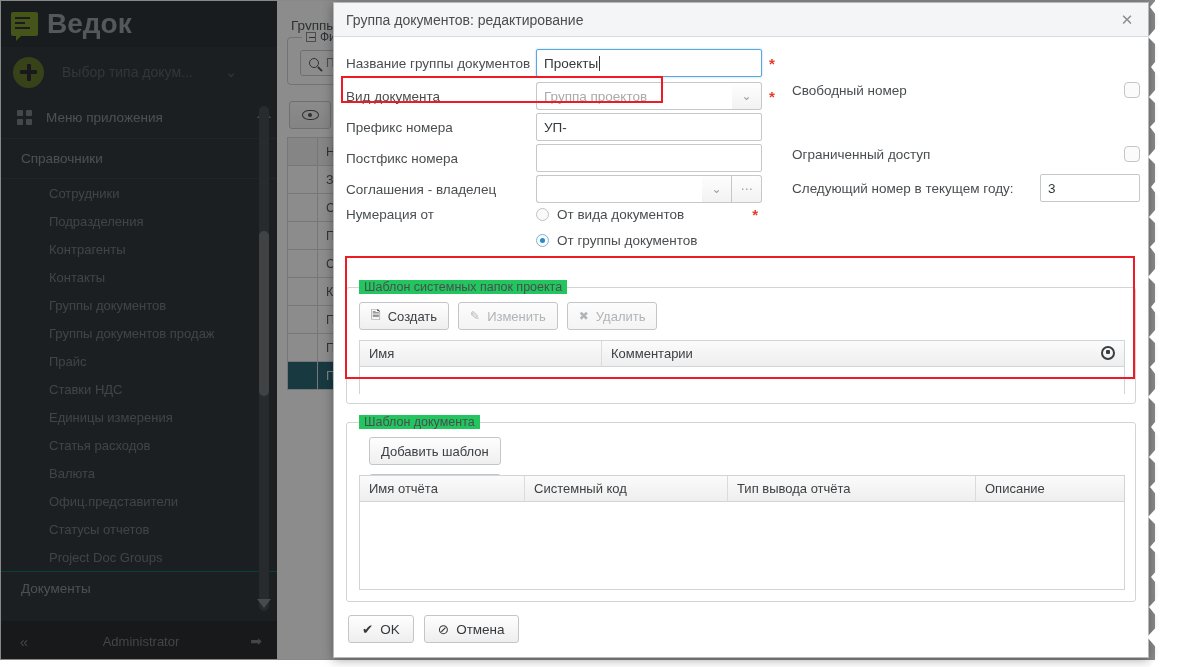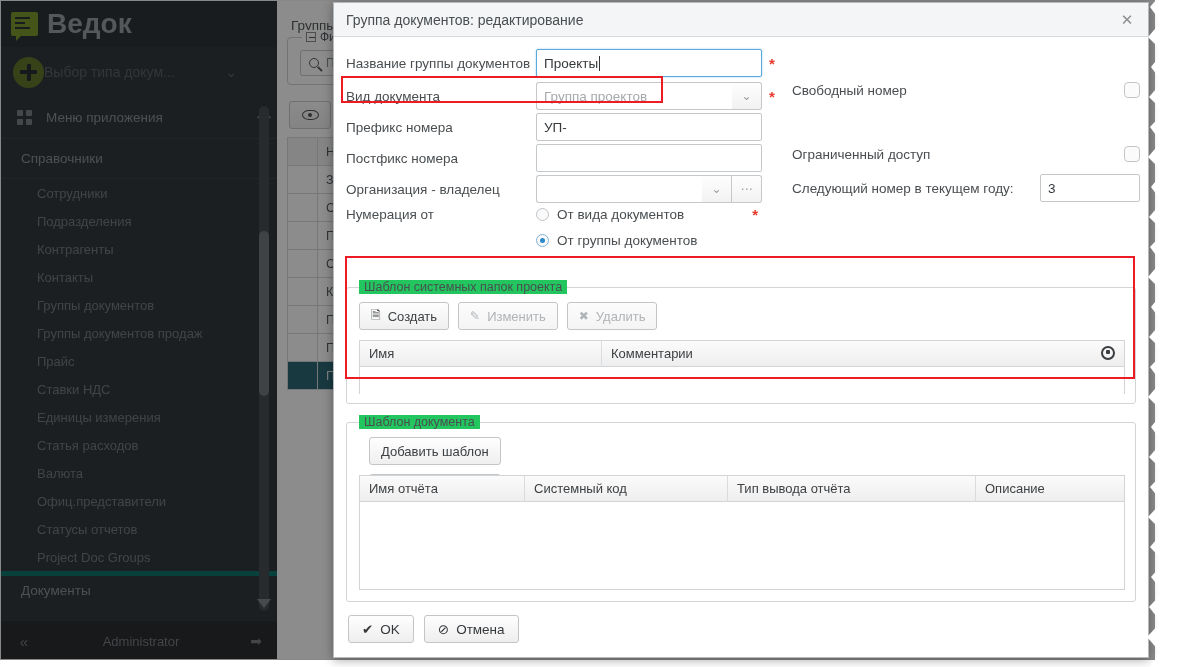--- a/index.html
+++ b/index.html
@@ -104,20 +104,21 @@
   }
   .plus-circle::before, .plus-circle::after {
     content: "";
     position: absolute;
     background: #2b2f33;
     border-radius: 1px;
   }
   .plus-circle::before { left: 7px; top: 13.5px; width: 17px; height: 4px; }
   .plus-circle::after  { top: 7px; left: 13.5px; height: 17px; width: 4px; }
   .doctype-select {
+    margin-left: 18px;
     flex: 1;
     display: flex; align-items: center;
     justify-content: space-between;
     padding-right: 40px;
     font-size: 14px;
     color: #5d6367;
   }
   .chev-sb {
     color: #5d6367;
     font-size: 14px;
@@ -149,20 +150,21 @@
     font-size: 13.5px;
     color: #8d9296;
     border-bottom: 1px solid #3e4347;
   }
   .nav-item {
     height: 28px;
     display: flex; align-items: center;
     padding-left: 36px;
     font-size: 13px;
     color: #777d81;
+    margin-left: 12px;
   }
   .sb-scroll {
     position: absolute;
     right: 8px; top: 105px;
     width: 10px; height: 505px;
   }
   .sb-scroll .track { position:absolute; inset:0; background:#4a4f53; border-radius:5px;}
   .sb-scroll .thumb {
     position: absolute;
     left: 0; top: 125px;
@@ -608,21 +610,21 @@
       <div class="nav-item">
           <span>Офиц.представители</span>
         </div>
       <div class="nav-item">
           <span>Статусы отчетов</span>
         </div>
       <div class="nav-item">
           <span>Project Doc Groups</span>
         </div>
 
-      <div class="section-head" style="border-top:5px solid #0f766e;border-bottom:none;padding-left:20px;height:34px;">
+      <div class="section-head" style="border-top:1px solid #0f766e;border-bottom:none;padding-left:20px;height:34px;">
         <span>Документы</span>
       </div>
 
       <div class="sb-arrow up"></div>
       <div class="sb-scroll">
         <div class="track"></div>
         <div class="thumb"></div>
       </div>
       <div class="sb-arrow down"></div>
 
@@ -740,21 +742,21 @@
       </div>
 
       <div class="frow" style="left:12px; top:107px; width:440px;">
         <div class="flabel" style="width:190px;">Постфикс номера</div>
         <div class="finput" style="width:226px;">
           <span></span>
         </div>
       </div>
 
       <div class="frow" style="left:12px; top:138px; width:470px;">
-        <div class="flabel" style="width:190px;">Организация - владелец</div>
+        <div class="flabel" style="width:190px;">Соглашения - владелец</div>
         <div class="finput" style="width:166px;border-right:none;border-radius:3px 0 0 3px;">
           <span></span>
         </div>
         <div class="dd-btn">
           <span>⌄</span>
         </div>
         <div class="dd-btn rounded-r">
           <span>⋯</span>
         </div>
       </div>

